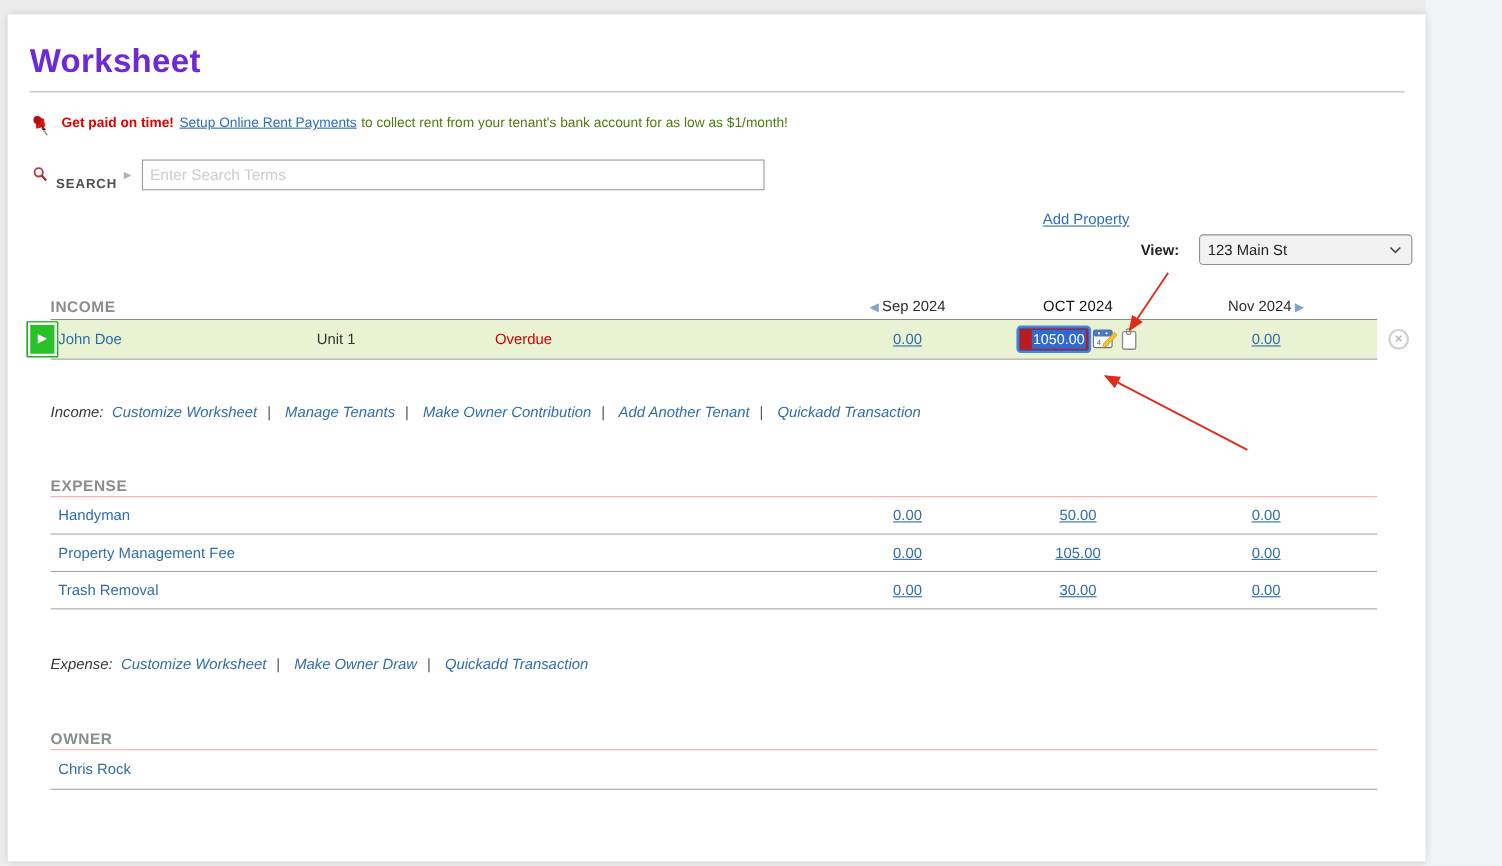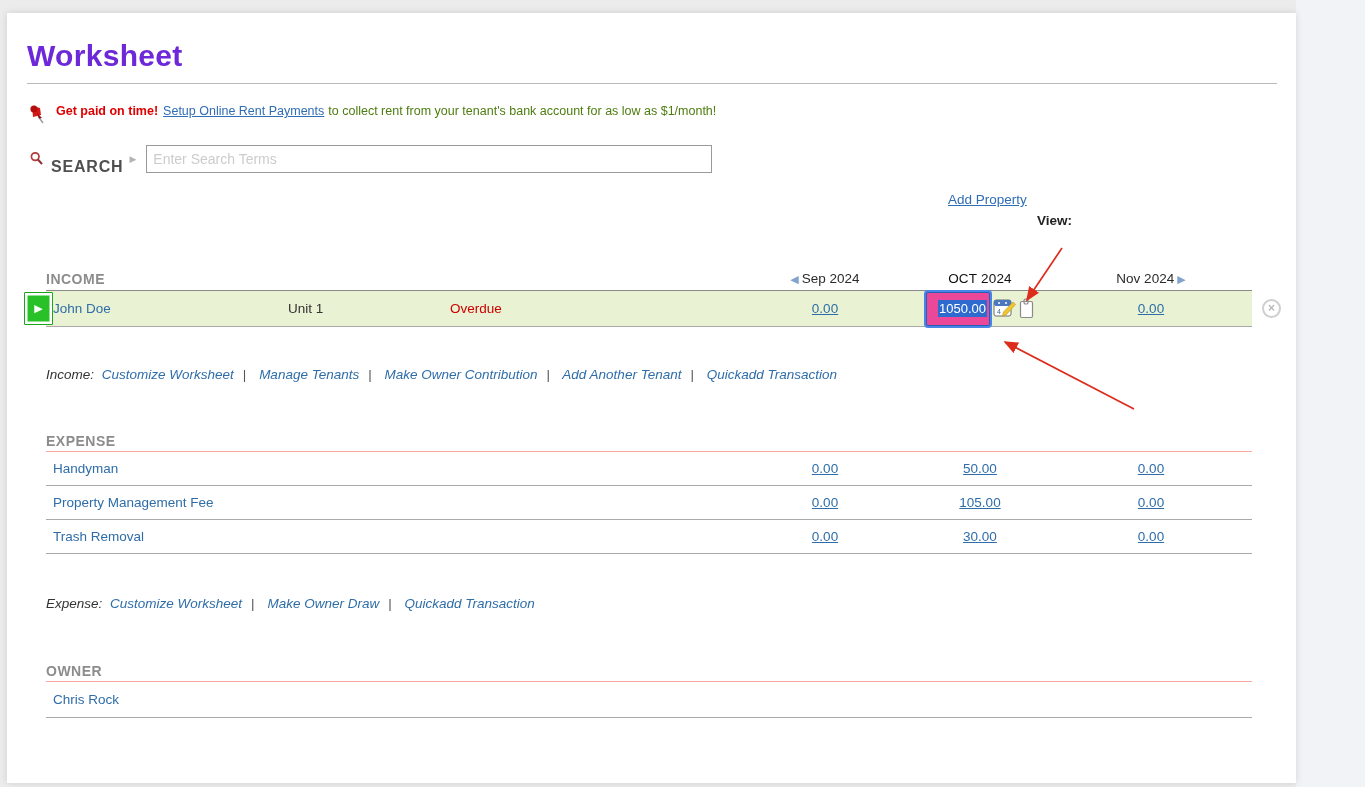--- a/index.html
+++ b/index.html
@@ -20,21 +20,21 @@
   h1.title { margin:26px 0 0 20px; font-size:30px; font-weight:bold; color:#6d28d9; letter-spacing:.3px;}
   .title-rule { margin:10px 0 0 20px; width:1250px; border:none; border-top:1px solid #b9b9b9; }
 
   .banner { margin:20px 0 0 22px; font-size:12.5px; display:flex; align-items:flex-start; white-space:nowrap;}
   .banner .pin { margin-right:9px; position:relative; top:1px;}
   .banner-bold { color:#dd0000; font-weight:bold; margin-right:5px;}
   .banner-link { color:#2f6db4; text-decoration:underline; cursor:pointer; margin-right:4px;}
   .banner-rest { color:#4d7c0f; }
 
   .search-row { margin:23px 0 0 22px; display:flex; align-items:center; height:23px;}
-  .search-label { font-size:16px; font-weight:bold; color:#4f4f4f; letter-spacing:.8px; margin:16px 6px 0 7px;}
+  .search-label { font-size:12px; font-weight:bold; color:#4f4f4f; letter-spacing:.8px; margin:16px 6px 0 7px;}
   .search-caret { font-size:9px; color:#b3b3b3; margin-right:10px;}
   .search-input {
     width:566px; height:28px; border:1px solid #9a9a9a; font-size:14px; padding:0 6px;
     font-family:"Liberation Sans", sans-serif; color:#333; outline:none;
   }
   .search-input::placeholder { color:#cccccc; }
 
   .add-property { position:absolute; left:941px; top:179px; font-size:13.5px;
     color:#2f6db4; text-decoration:underline; cursor:pointer;}
   .view-row { position:absolute; left:1030px; top:200px; display:flex; align-items:center;}
@@ -75,21 +75,21 @@
   }
   .play-btn span { color:#fff; font-size:11px; line-height:1; }
   .remove-x {
     position:absolute; right:-29px; top:8px; width:19px; height:19px; border:2px solid #cfcfcf;
     border-radius:50%; color:#b9b9b9; font-size:12px; font-weight:bold; line-height:15px;
     text-align:center; cursor:pointer; background:#fff;
   }
 
   .oct-edit-cell { display:flex; align-items:center; justify-content:center; gap:3px; }
   .amount-input {
-    width:64px; height:34px; background:#ec4899; border:1px solid #2c5fb3; border-radius:2px;
+    width:64px; height:21px; background:#b91c1c; border:1px solid #2c5fb3; border-radius:2px;
     box-shadow:0 0 0 2px #4586e8; display:flex; align-items:center; justify-content:flex-end;
     padding:0 2px; cursor:text;
   }
   .amount-input .sel { background:#2f6bce; color:#fff; font-size:13px; padding:1px 1px; }
 
   .links-row { margin-left:39px; font-size:13.5px; font-style:italic; white-space:nowrap; }
   .links-row .lbl { color:#333; margin-right:4px; }
   .links-row a { color:#2f6da9; text-decoration:none; cursor:pointer; }
   .links-row .pipe { color:#555; margin:0 9px; font-style:normal; }
   .income-links { margin-top:40px; }
@@ -130,20 +130,26 @@
     </svg>
     <span class="search-label">SEARCH</span>
     <span class="search-caret">▶</span>
     <input class="search-input" type="text" placeholder="Enter Search Terms" style="">
   </div>
 
   <a class="add-property">Add Property</a>
 
   <div class="view-row">
     <span class="view-label">View:</span>
+    <div class="prop-select">
+      <span>123 Main St</span>
+      <svg width="11" height="7" viewBox="0 0 11 7">
+        <polyline points="1,1 5.5,5.5 10,1" fill="none" stroke="#4a4a4a" stroke-width="1.5"></polyline>
+      </svg>
+    </div>
   </div>
 
   <div class="wtable income-table">
     <div class="thead-row">
       <span class="sec-h">INCOME</span>
       <div class="mo-cell">
         <span class="mo-arrow l">◀</span><span>Sep 2024</span>
       </div>
       <div class="mo-cell cur">OCT 2024</div>
       <div class="mo-cell">

